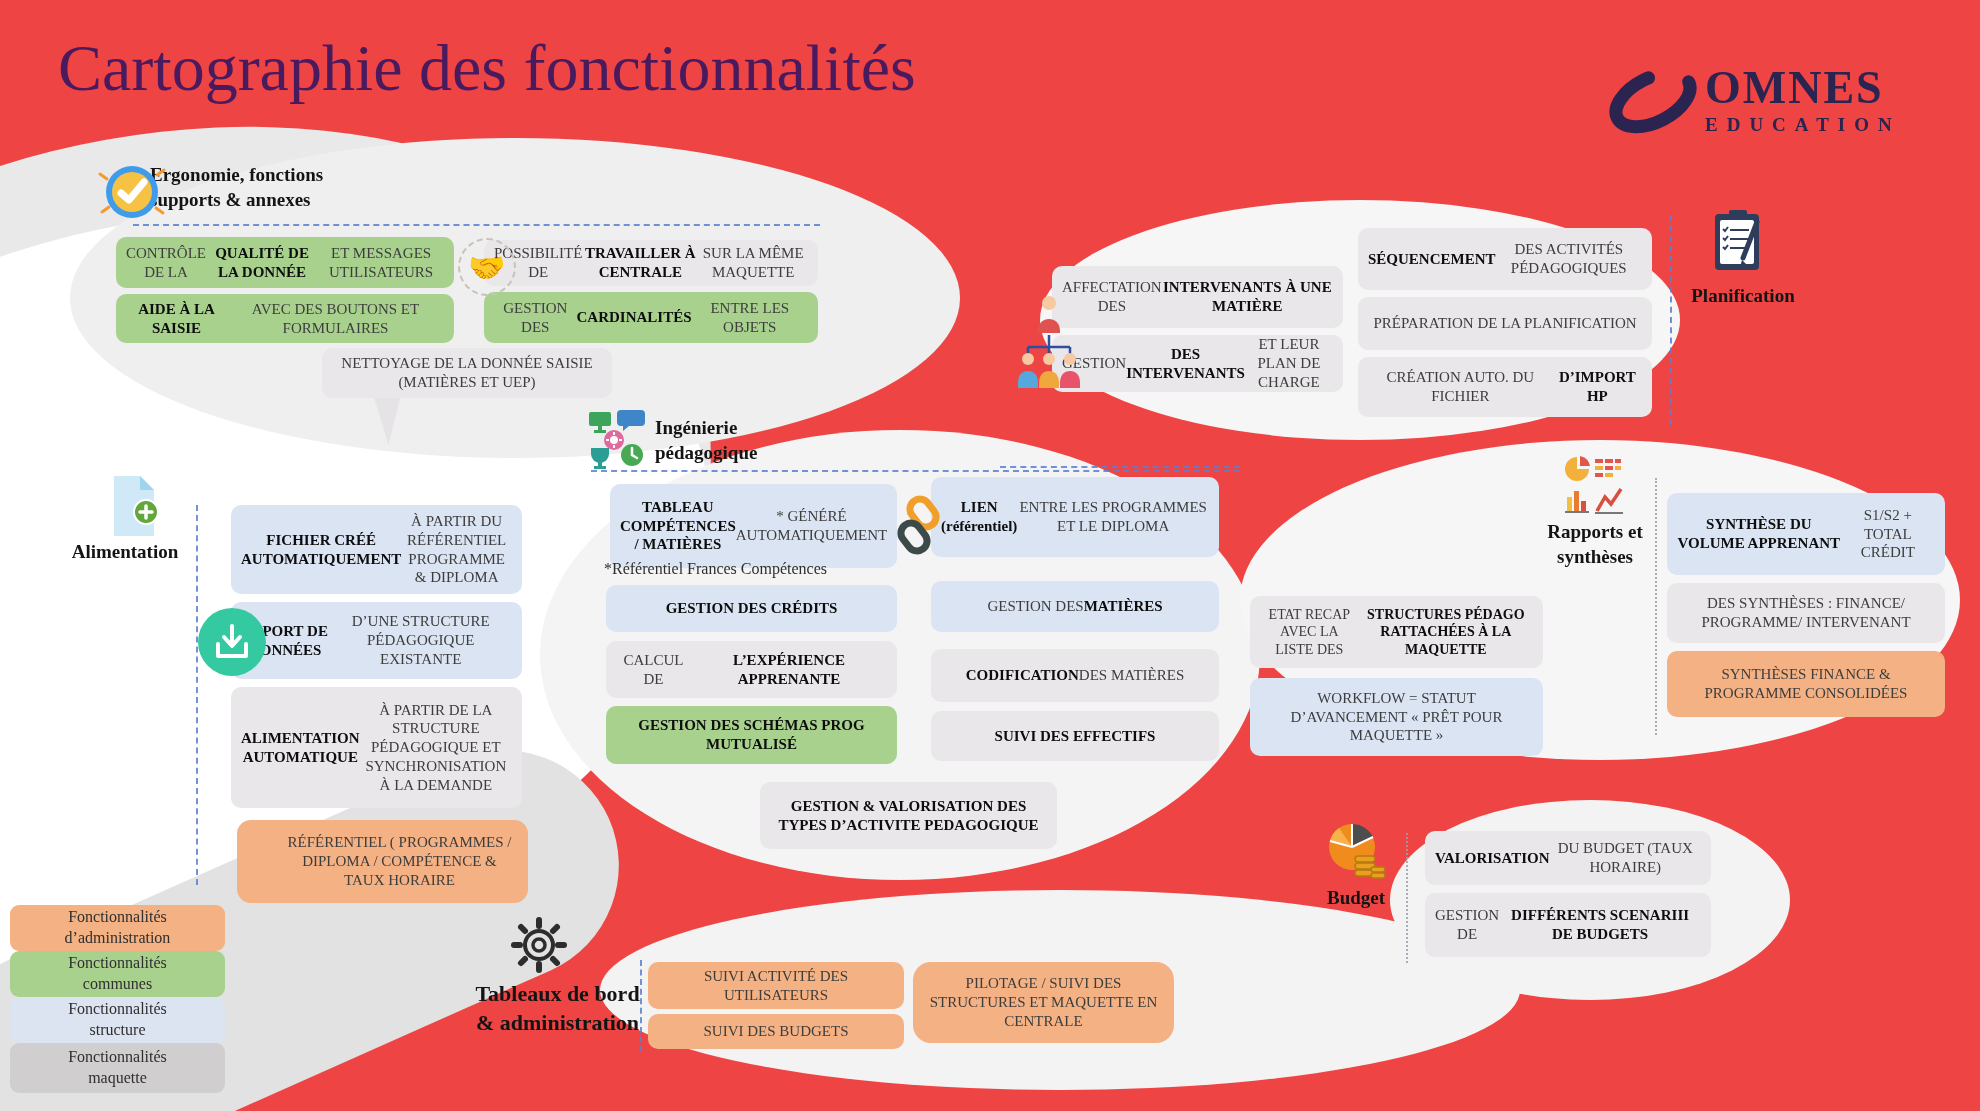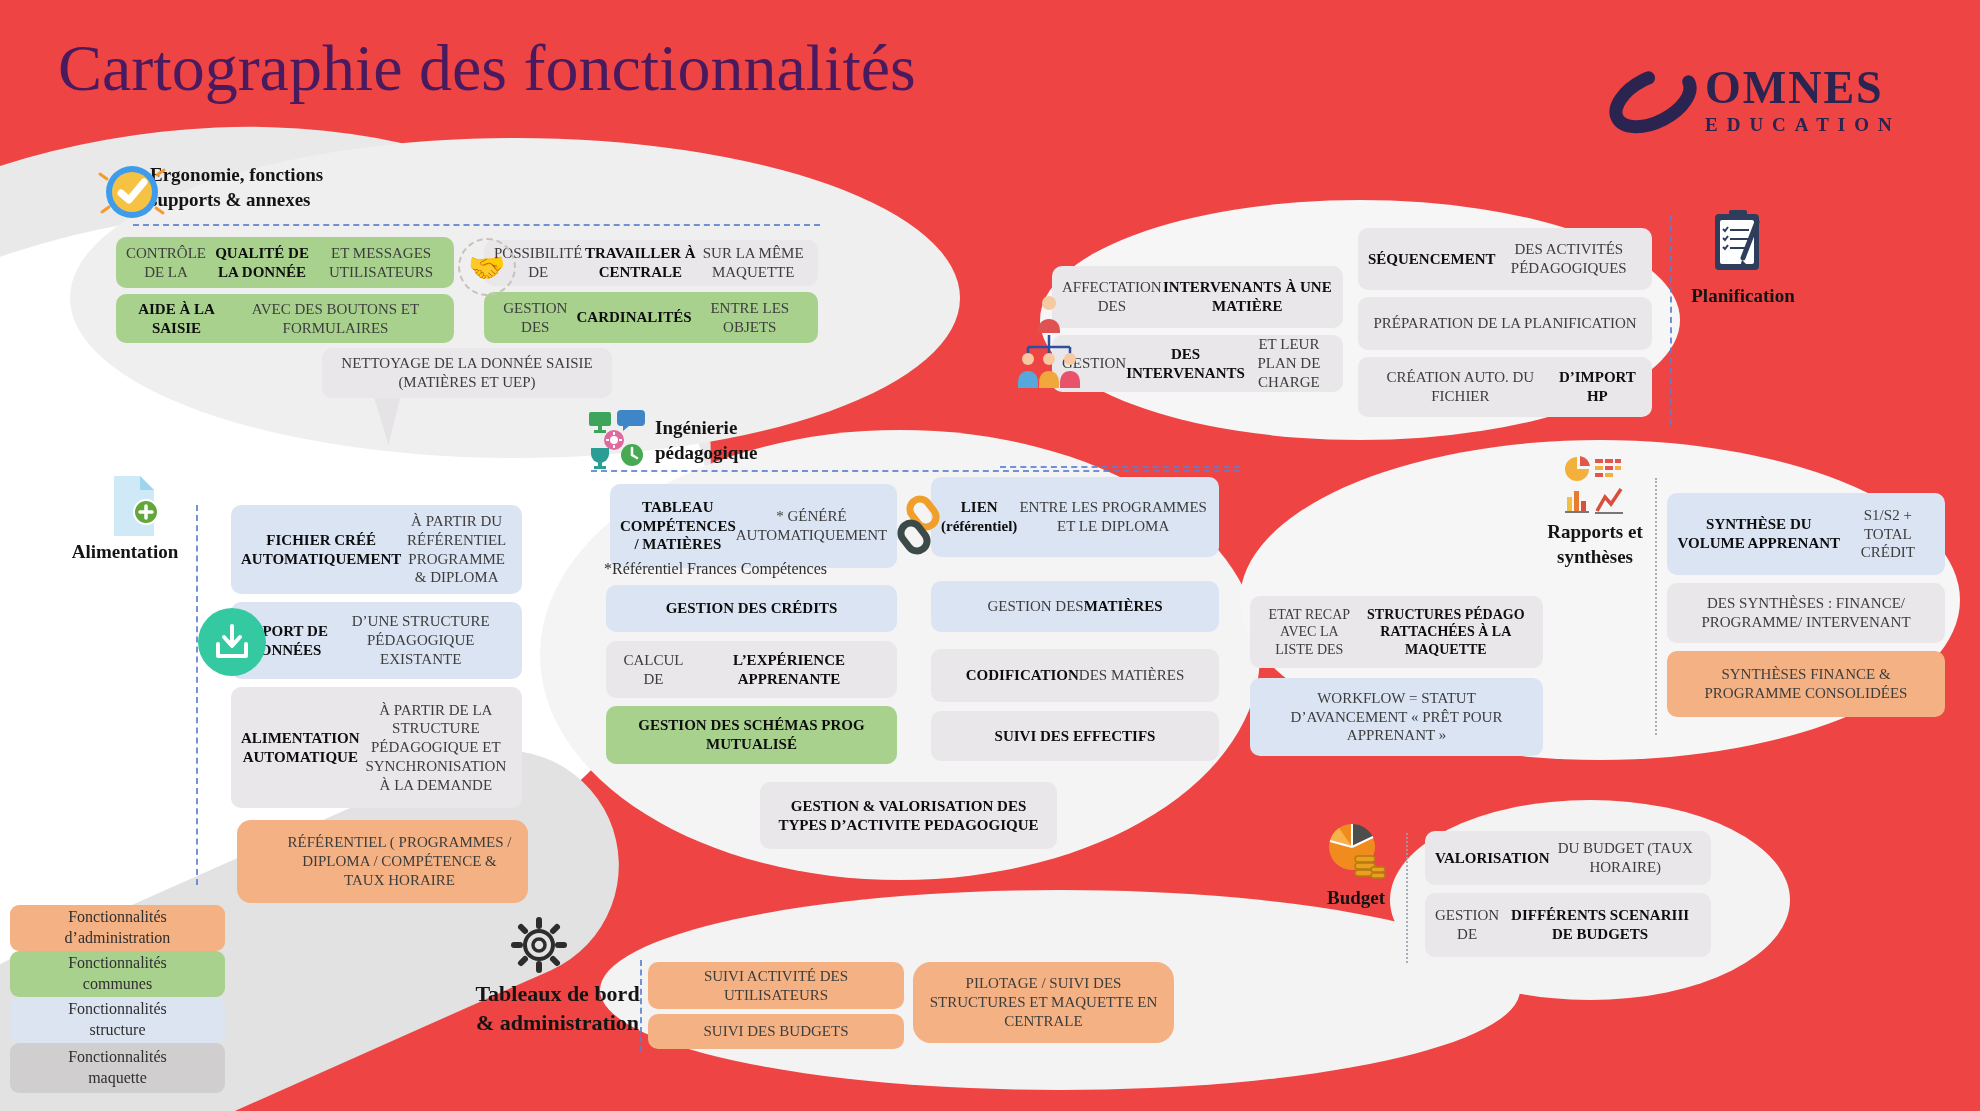--- a/index.html
+++ b/index.html
@@ -238,21 +238,21 @@
       </g>
       <polyline points="34,56 42,42 48,49 58,34" fill="none" stroke="#d94f3d" stroke-width="3.5"></polyline>
       <line x1="32" y1="58" x2="60" y2="58" stroke="#777" stroke-width="2"></line>
     </svg>
   </span>
   <div class="label" style="left:1495px;top:520px;width:200px;">Rapports et<br>synthèses</div>
   <div class="vsep graysep" style="left:1655px;top:478px;height:255px;"></div>
   <div class="hsep" style="left:1000px;top:466px;width:240px;"></div>
 
   <div class="box gray fs14" style="left:1250px;top:596px;width:293px;height:72px;">ETAT RECAP AVEC LA LISTE DES <b>STRUCTURES PÉDAGO RATTACHÉES À LA MAQUETTE</b></div>
-  <div class="box blue" style="left:1250px;top:678px;width:293px;height:78px;">WORKFLOW = STATUT D’AVANCEMENT « PRÊT POUR APPRENANT »</div>
+  <div class="box blue" style="left:1250px;top:678px;width:293px;height:78px;">WORKFLOW = STATUT D’AVANCEMENT « PRÊT POUR MAQUETTE »</div>
   <div class="box blue" style="left:1667px;top:493px;width:278px;height:82px;"><b>SYNTHÈSE DU VOLUME APPRENANT</b> S1/S2 + TOTAL CRÉDIT</div>
   <div class="box gray" style="left:1667px;top:583px;width:278px;height:60px;">DES SYNTHÈSES : FINANCE/ PROGRAMME/ INTERVENANT</div>
   <div class="box orange" style="left:1667px;top:651px;width:278px;height:66px;">SYNTHÈSES FINANCE &amp; PROGRAMME CONSOLIDÉES</div>
 
   <span class="icon" style="left:1325px;top:820px;">
     <svg width="62" height="62" viewBox="0 0 62 62">
       <circle cx="27" cy="27" r="23" fill="#f08c1e"></circle>
       <path d="M27 27V4a23 23 0 0 1 21 13z" fill="#4d4d4d"></path>
       <path d="M27 27L5 21a23 23 0 0 1 9-13z" fill="#f9b24a"></path>
       <g stroke="#ffffff" stroke-width="2">

